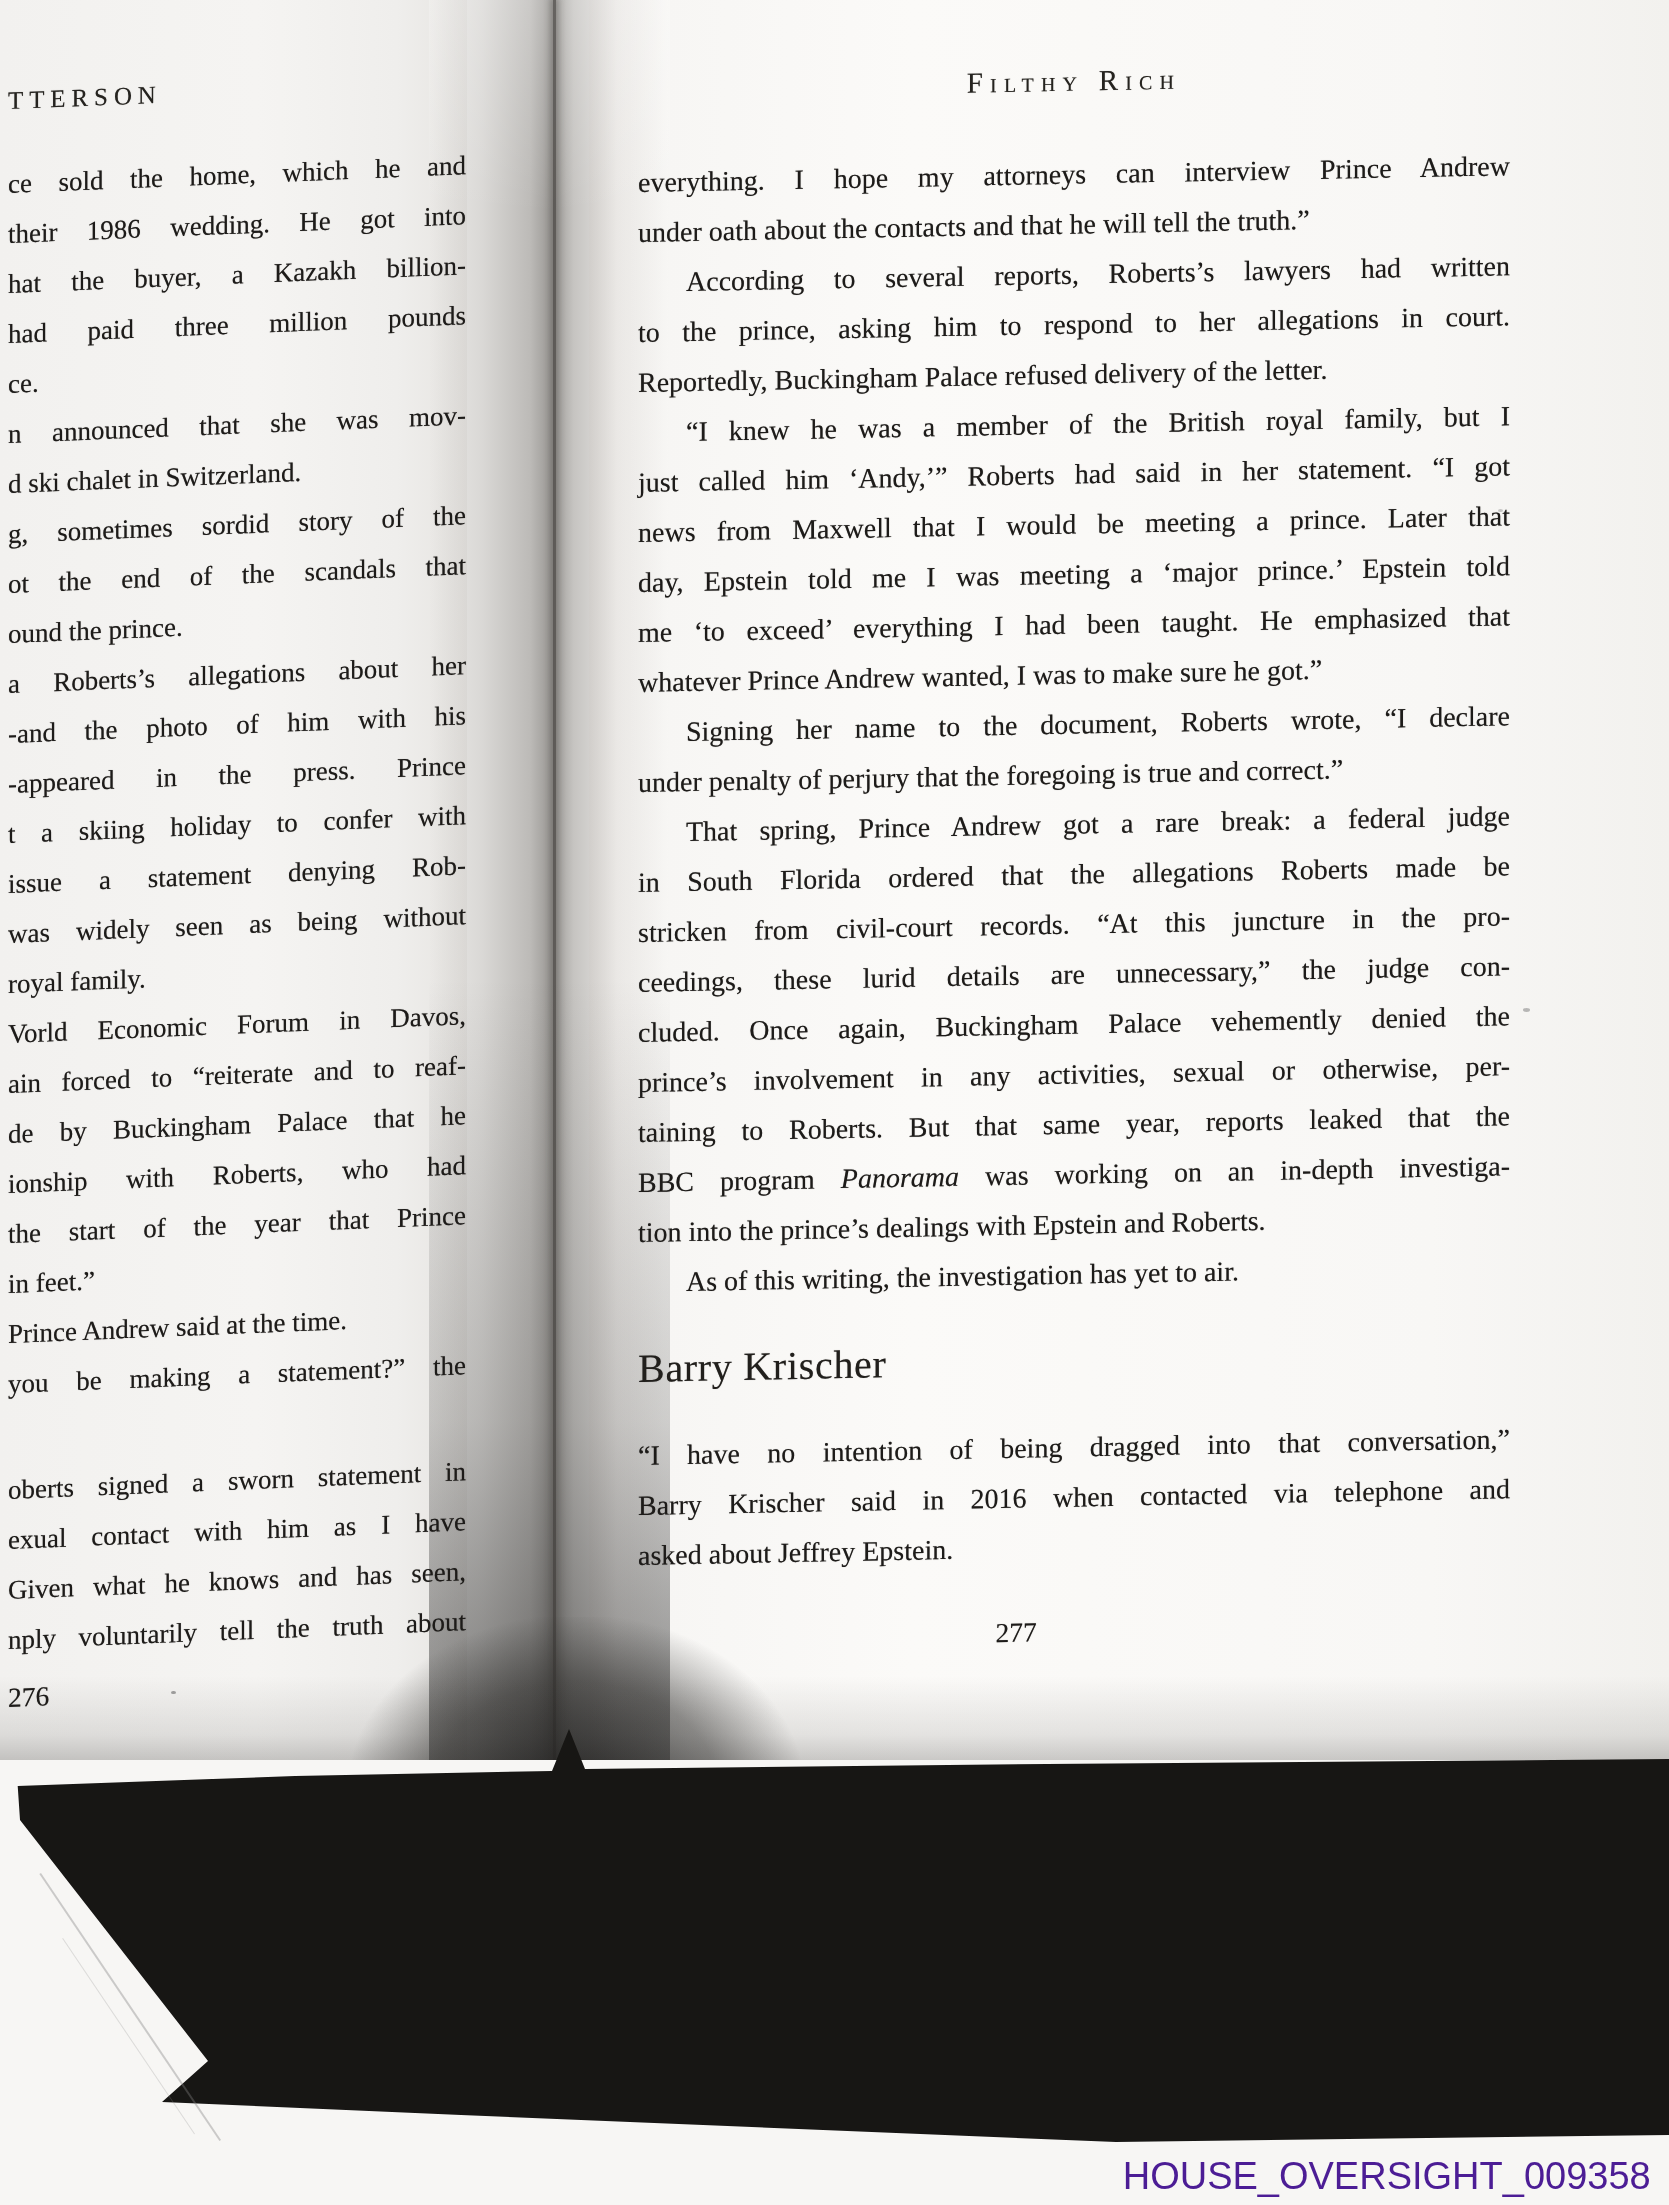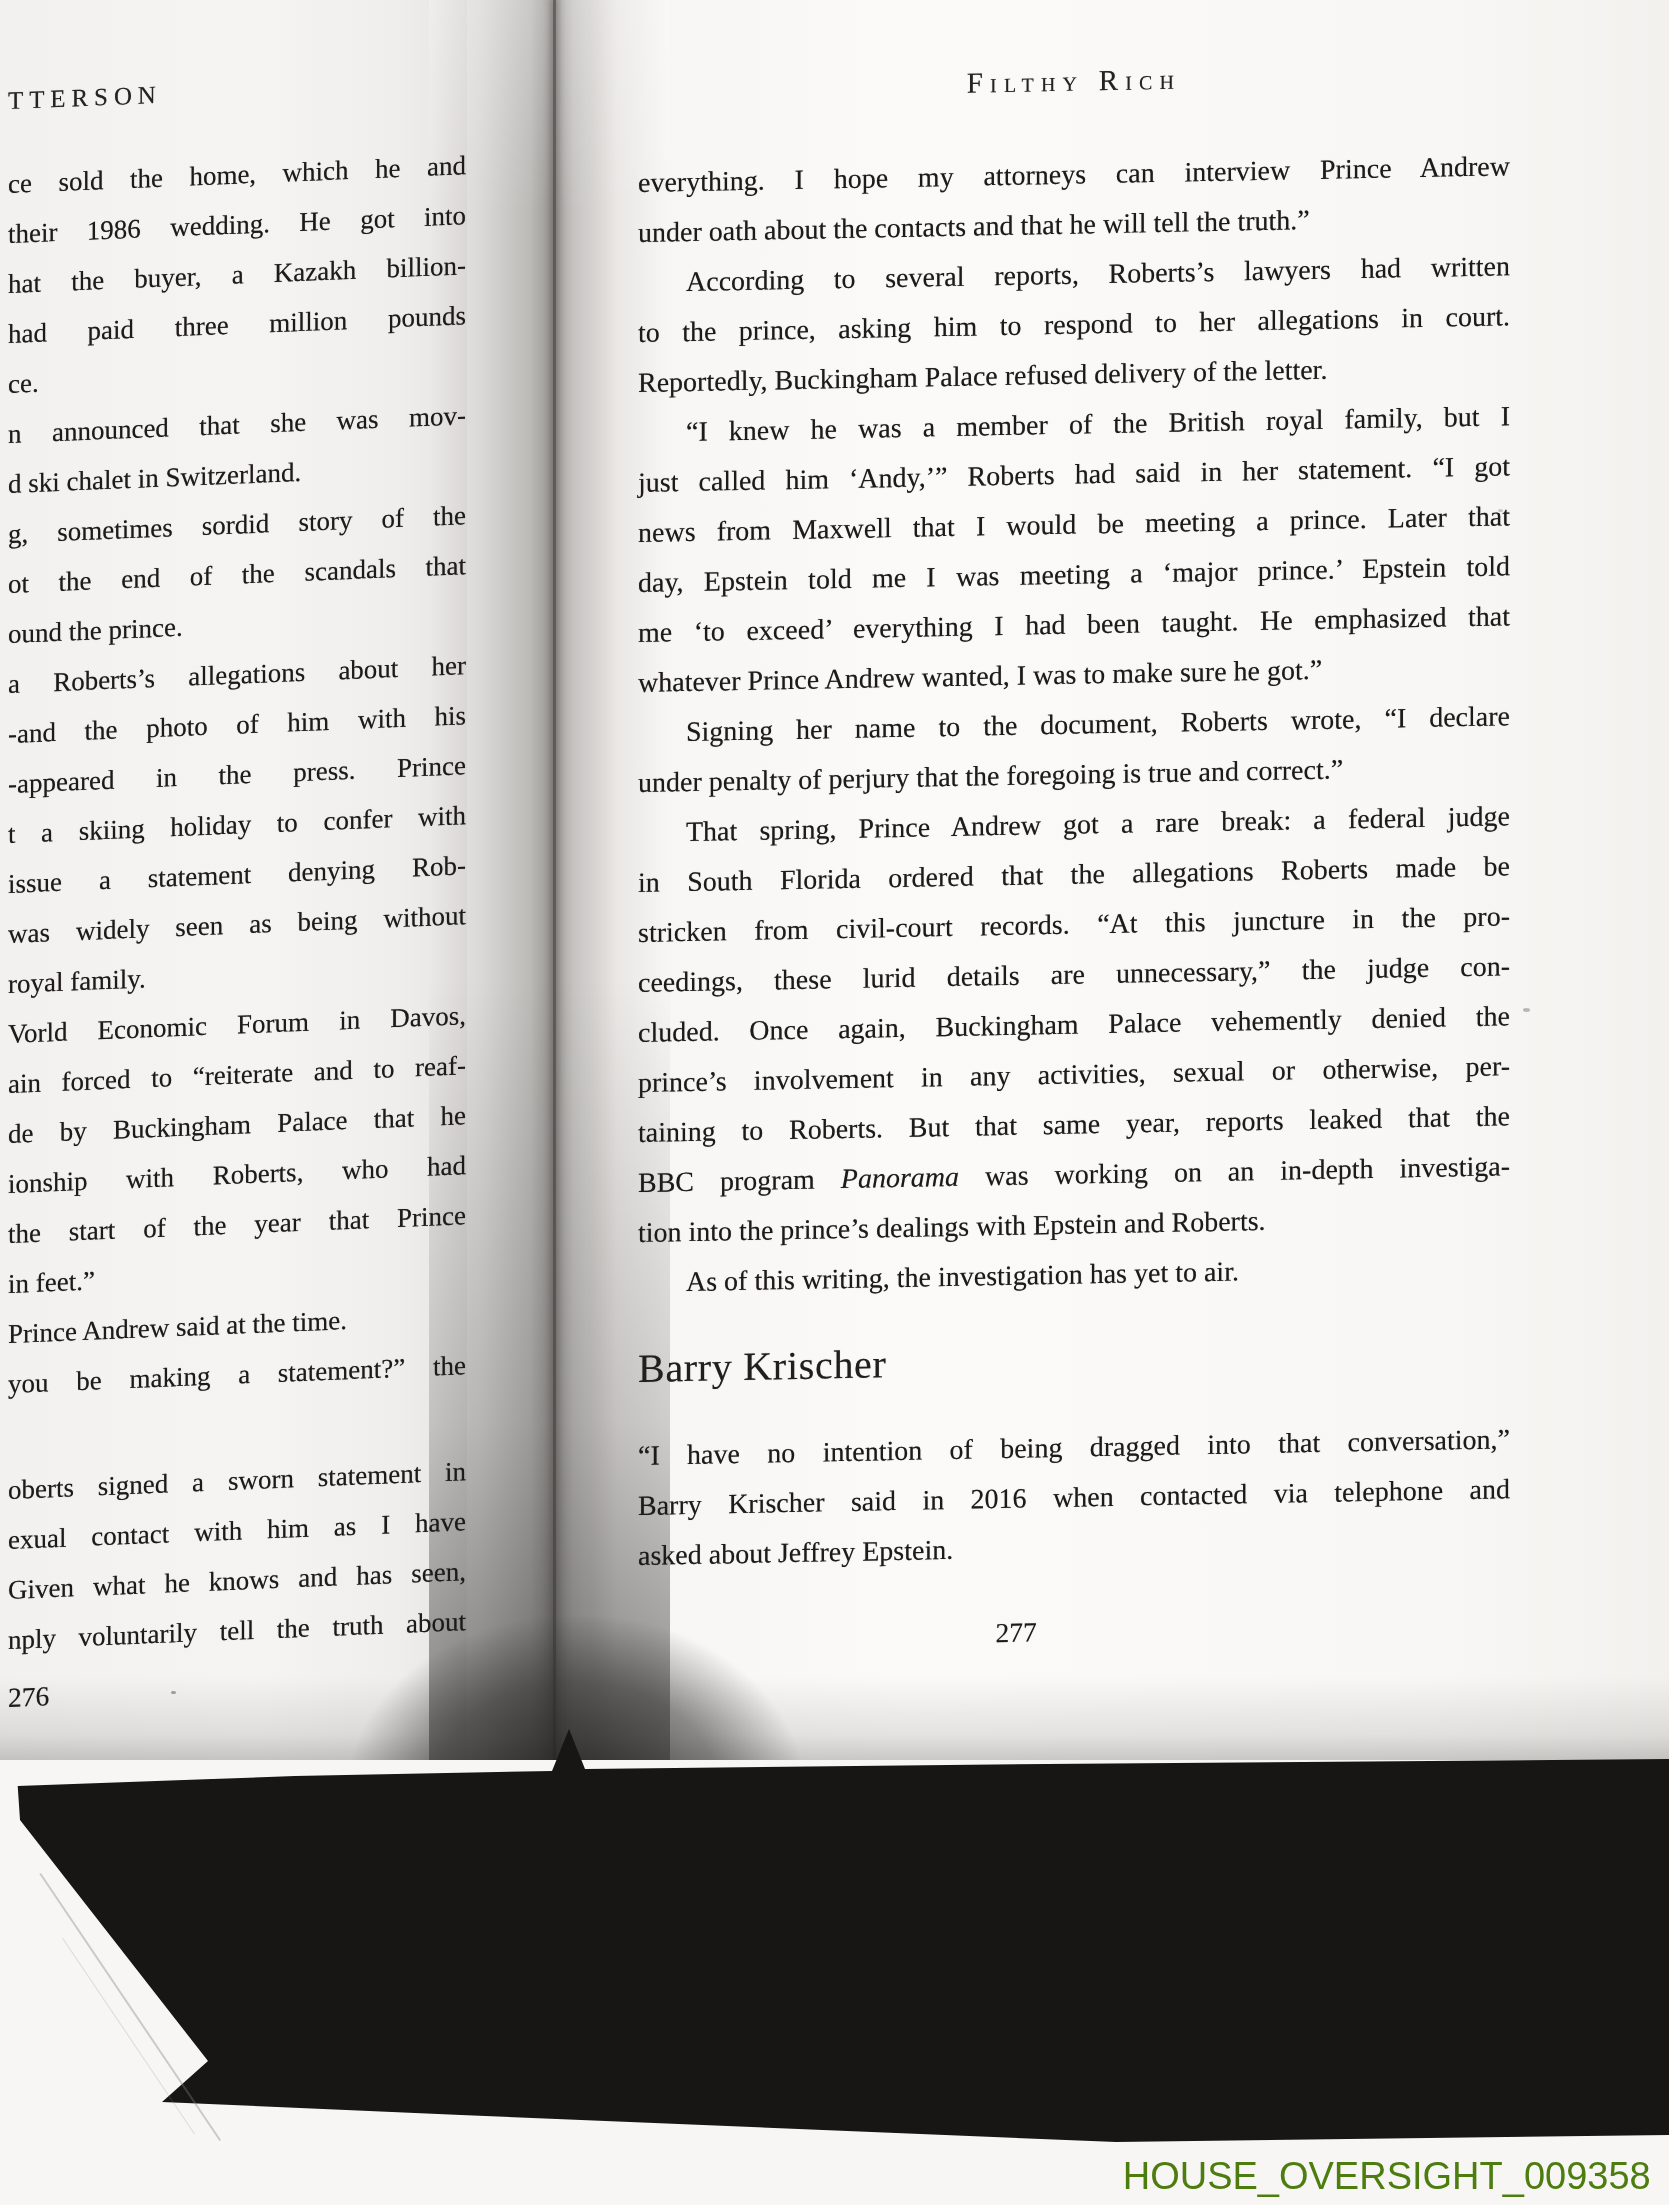--- a/index.html
+++ b/index.html
@@ -62,21 +62,21 @@
   
   .scratch1{left:41px;top:1873px;width:322px;height:2px;background:rgba(130,130,130,.38);
     transform:rotate(56deg);transform-origin:0 0;}
   .scratch2{left:63px;top:1938px;width:236px;height:1.3px;background:rgba(140,140,140,.26);
     transform:rotate(56deg);transform-origin:0 0;}
   .speck1{left:171px;top:1691px;width:4.6px;height:3.3px;border-radius:50%;background:rgba(90,90,90,.55);}
   .speck2{left:1523px;top:1008px;width:7.2px;height:3.9px;border-radius:50%;background:rgba(120,120,120,.5);}
   .speck3{left:1498px;top:509px;width:5.2px;height:3.3px;border-radius:50%;background:rgba(140,140,140,.45);}
 
   .watermark{right:18.3px;top:2156px;font-family:"Liberation Sans","DejaVu Sans",sans-serif;
-    font-size:38px;line-height:41px;color:#4d7c0f;}
+    font-size:38px;line-height:41px;color:#4c1d95;}
 </style>
 </head>
 <body>
 
 <div class="abs page-left-bg"></div>
 <div class="abs page-right-bg"></div>
 <div class="abs gutter"></div>
 <div class="abs spine-line"></div>
 <div class="abs spine-glow"></div>
 <div class="abs bottom-shade"></div>

